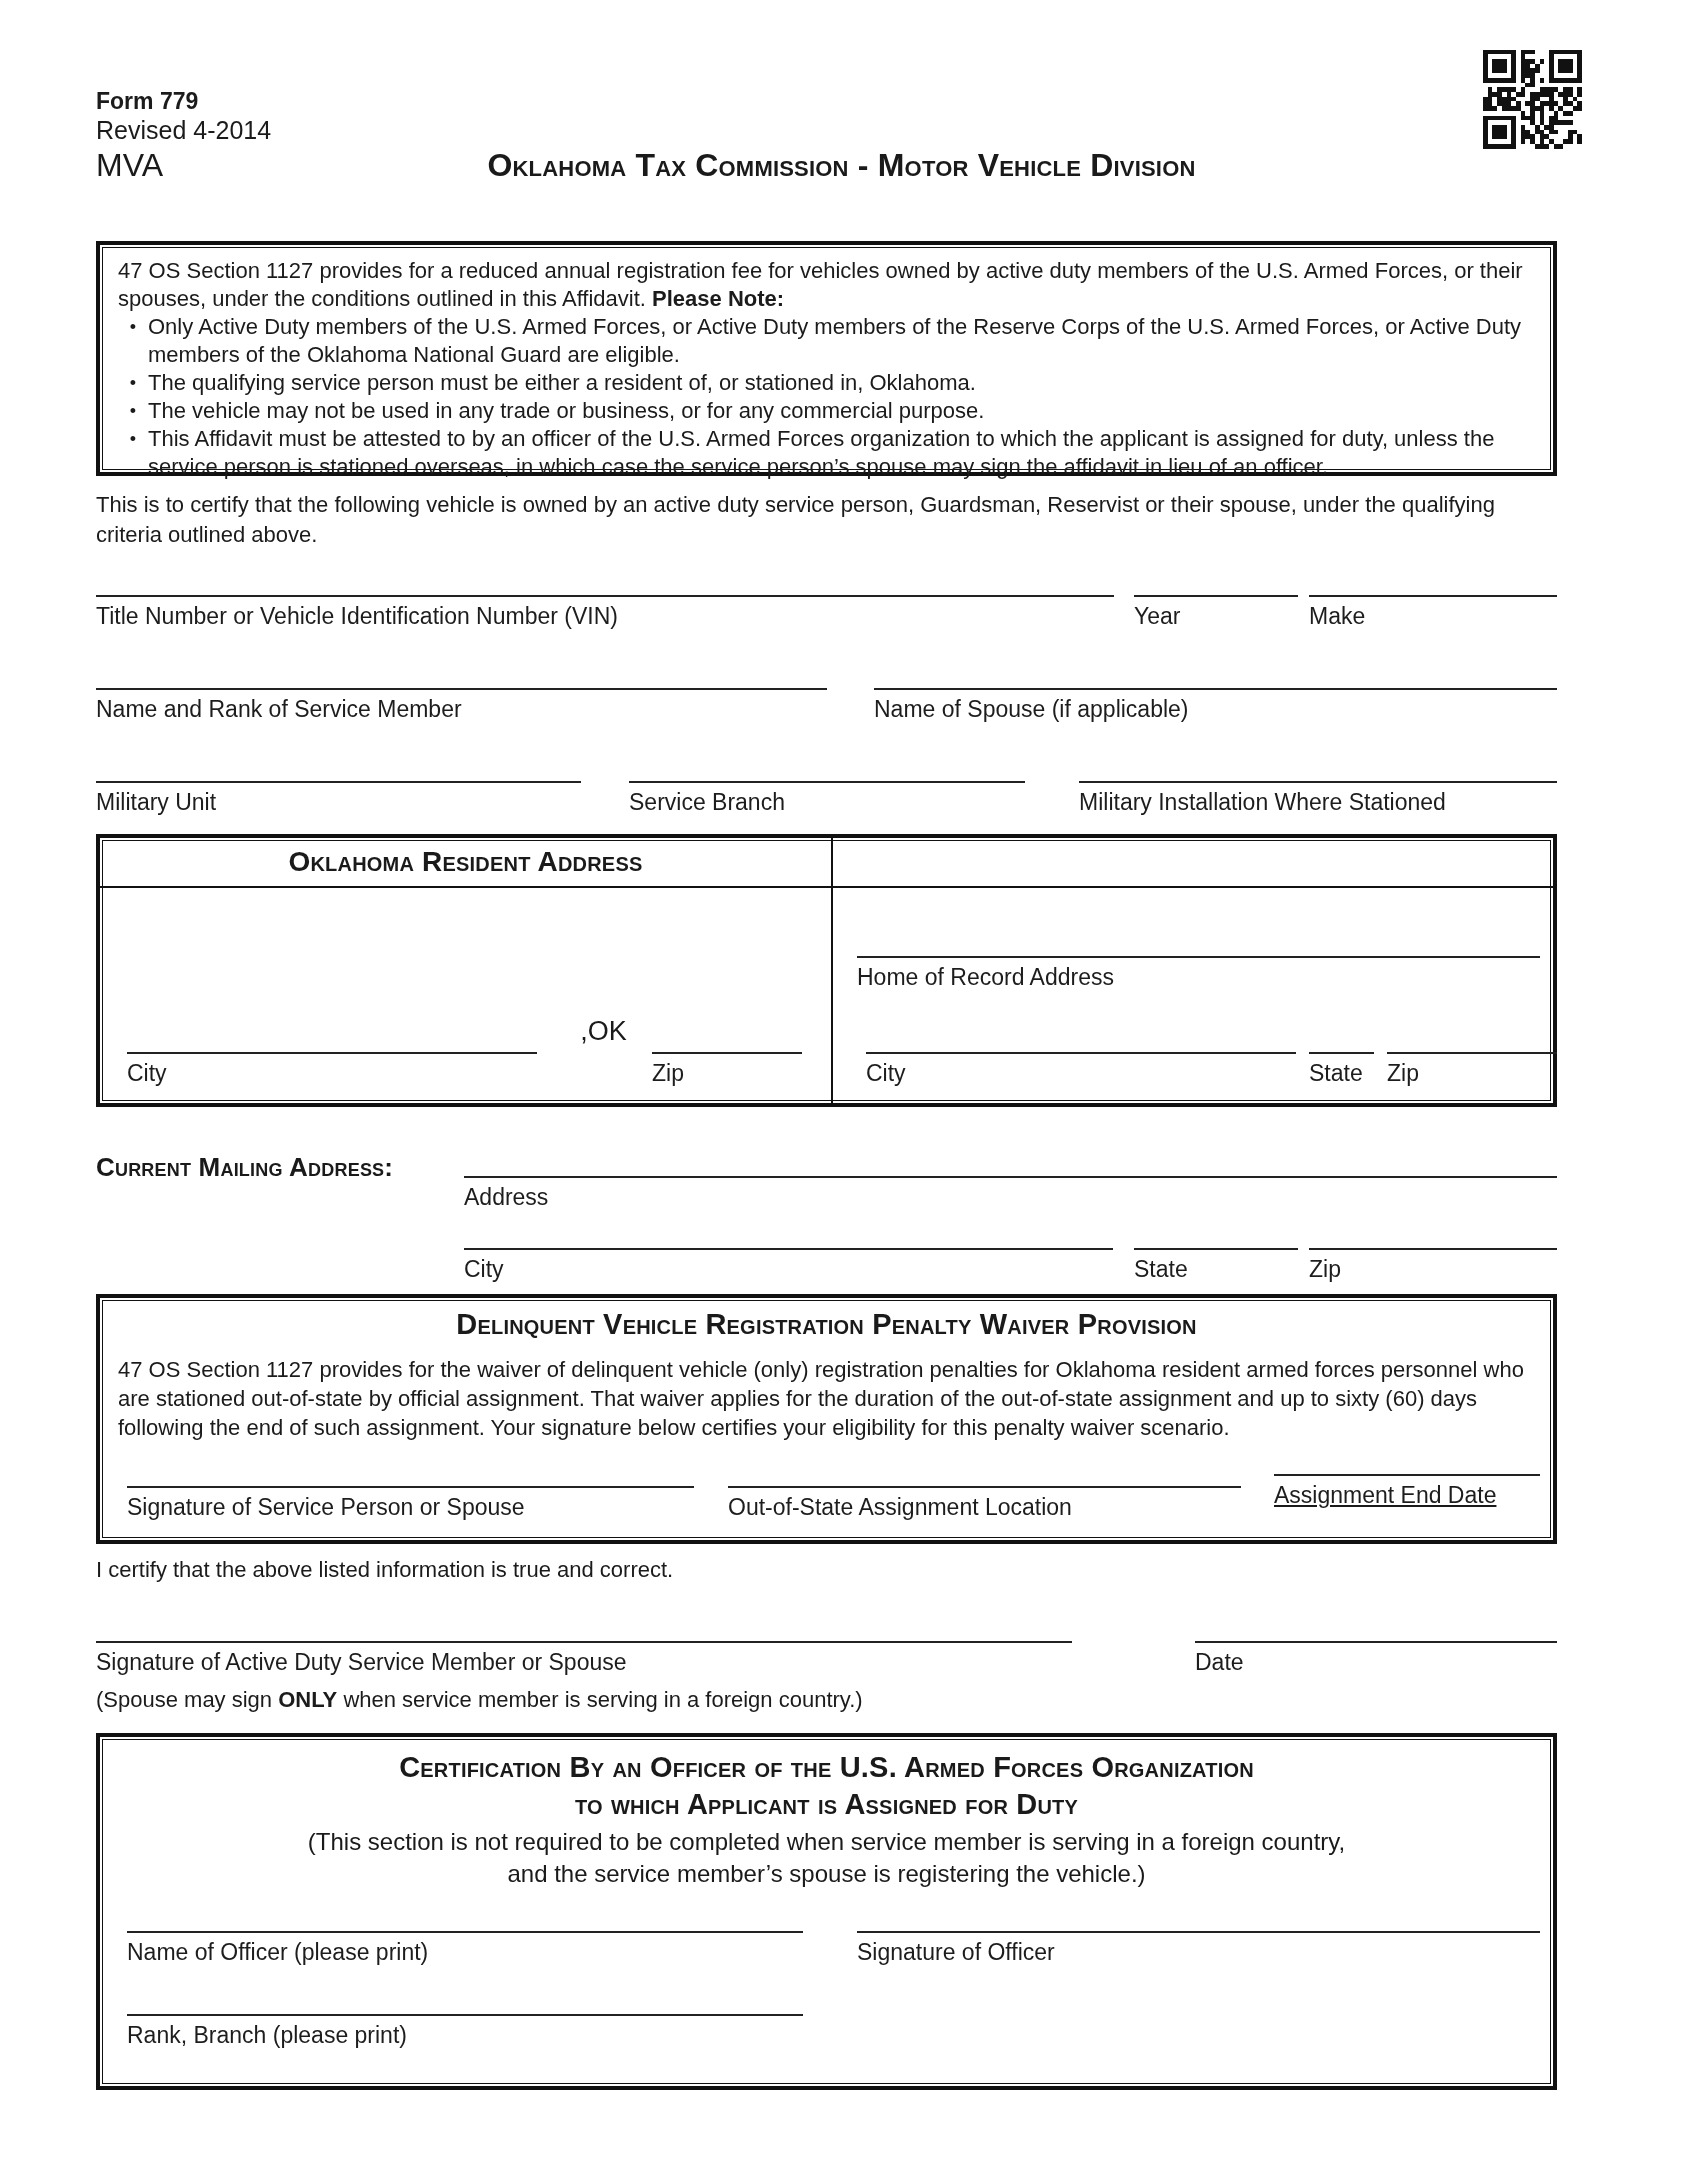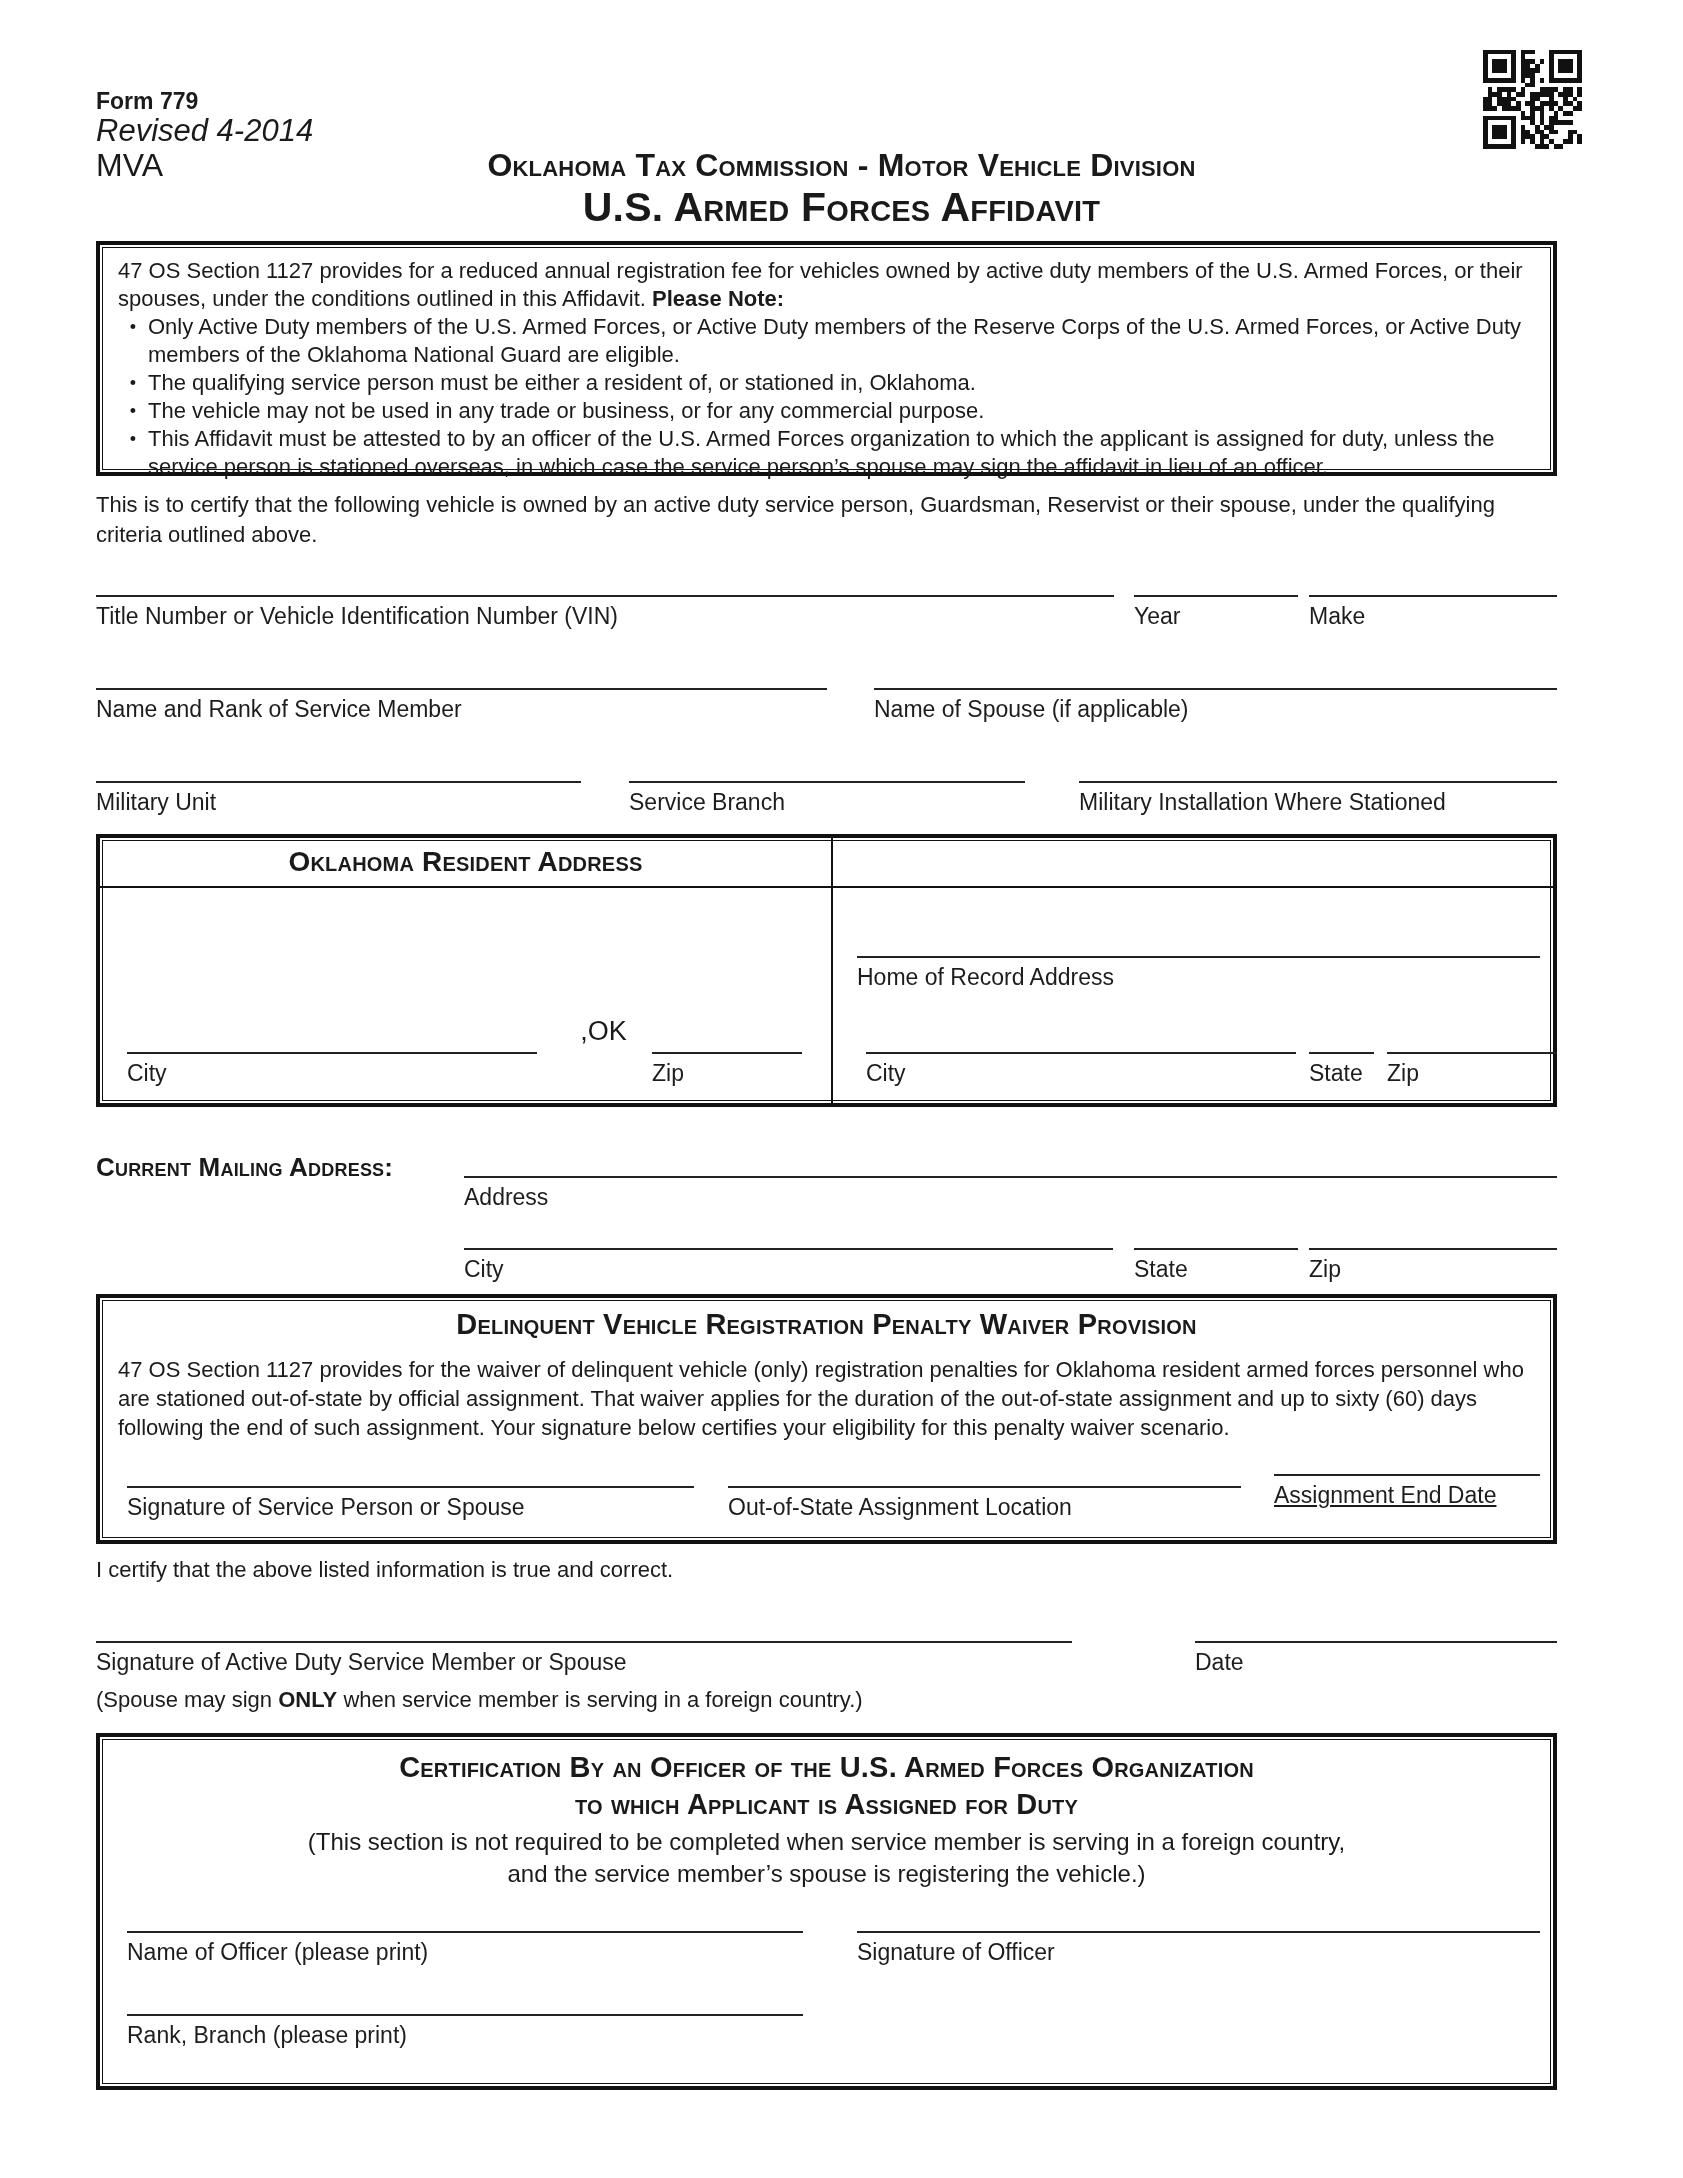--- a/index.html
+++ b/index.html
@@ -32,21 +32,21 @@
 
   .qr { position:absolute; left:1483px; top:48px; width:99px; height:102px; }
 </style>
 </head>
 <body>
 
 <div class="page">
 
   <div class="abs" style="left:96px; top:87px;">
     <div class="body-text" style="font-size:23px; line-height:29px;font-weight:bold;">Form 779</div>
-    <div class="body-text" style="font-size:31px; line-height:29px;font-style:italic;">Revised 4-2014</div>
+    <div class="body-text" style="font-size:25px; line-height:29px;">Revised 4-2014</div>
     <div style="font-size:32px; font-weight:400; margin-top:2px;">MVA</div>
   </div>
 
   <svg class="qr" viewBox="0 0 21 21" shape-rendering="crispEdges" id="qr-svg">
       <rect x="0" y="0" width="1" height="1" fill="#111"></rect>
       <rect x="1" y="0" width="1" height="1" fill="#111"></rect>
       <rect x="2" y="0" width="1" height="1" fill="#111"></rect>
       <rect x="3" y="0" width="1" height="1" fill="#111"></rect>
       <rect x="4" y="0" width="1" height="1" fill="#111"></rect>
       <rect x="5" y="0" width="1" height="1" fill="#111"></rect>
@@ -281,21 +281,20 @@
       <rect x="6" y="20" width="1" height="1" fill="#111"></rect>
       <rect x="11" y="20" width="1" height="1" fill="#111"></rect>
       <rect x="12" y="20" width="1" height="1" fill="#111"></rect>
       <rect x="13" y="20" width="1" height="1" fill="#111"></rect>
       <rect x="15" y="20" width="1" height="1" fill="#111"></rect>
       <rect x="16" y="20" width="1" height="1" fill="#111"></rect>
     </svg>
 
   <div class="abs ctr" style="left:0; top:147px; width:1683px;">
     <div class="sc" style="font-size:32px;">Oklahoma Tax Commission - Motor Vehicle Division</div>
-    <div class="sc" style="font-size:41px; margin-top:0px;">U.S. Armed Forces Affidavit</div>
   </div>
 
   <div class="dbox" style="left:96px; top:241px; width:1453px; height:227px;">
     <div class="innerline"></div>
     <div class="notice-content body-text">
       <div><span>47 OS Section 1127 provides for a reduced annual registration fee for vehicles owned by active duty members of the U.S. Armed Forces, or their spouses, under the conditions outlined in this Affidavit. </span><b>Please Note:</b></div>
       <div class="bullet-row">
           <span class="b">•</span>
           <span class="t">Only Active Duty members of the U.S. Armed Forces, or Active Duty members of the Reserve Corps of the U.S. Armed Forces, or Active Duty members of the Oklahoma National Guard are eligible.</span>
         </div>

